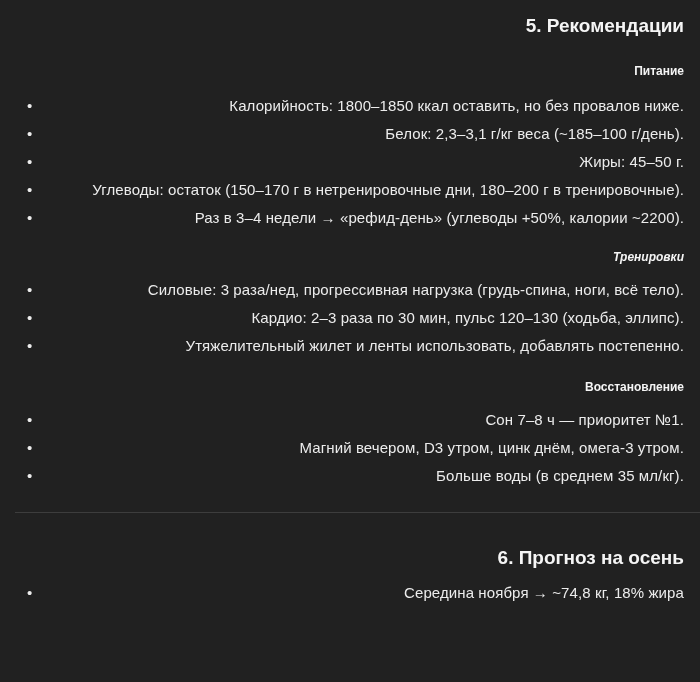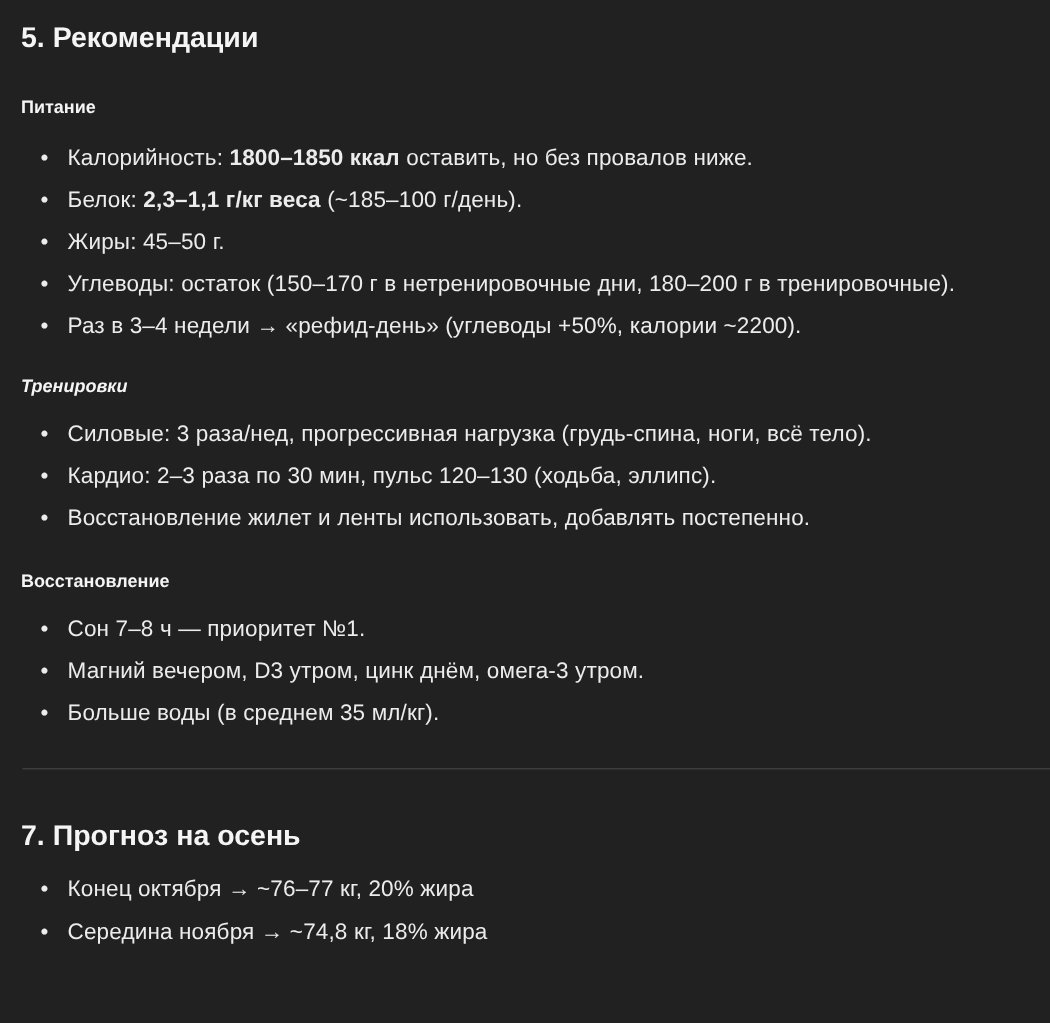--- a/index.html
+++ b/index.html
@@ -9,20 +9,21 @@
   body {
     width: 700px;
     height: 682px;
     background: #212121;
     color: #ececec;
     font-family: "Liberation Sans", "DejaVu Sans", sans-serif;
     overflow: hidden;
   }
   .doc {
     padding: 13px 16px 0 14px;
+    text-align: right;
   }
   .section-title {
     font-size: 19px;
     line-height: 26px;
     font-weight: 700;
     color: #f5f5f5;
     margin: 0;
   }
   .sub-title {
     font-size: 12px;
@@ -47,61 +48,60 @@
     line-height: 28px;
     letter-spacing: 0.1px;
   }
   ul.bullets li::before {
     content: "•";
     position: absolute;
     left: 13px;
     top: 0;
     color: #ececec;
   }
-  ul.bullets strong { font-weight: 700; }
+  ul.bullets strong { font-weight: 400; }
   hr.divider {
     border: 0;
     border-top: 1px solid #3d3d3d;
     margin: 22px -16px 0 1px;
   }
   .forecast-title { margin-top: 32px; }
   ul.bullets.forecast { margin-top: 7px; }
   ul.bullets.forecast li { line-height: 29px; }
 </style>
 </head>
 <body>
 
 <div class="doc">
 
   <h2 class="section-title">5. Рекомендации</h2>
 
   <h3 class="sub-title nutrition">Питание</h3>
   <ul class="bullets">
     <li><span>Калорийность: </span><strong>1800–1850 ккал</strong><span> оставить, но без провалов ниже.</span></li>
-    <li><span>Белок: </span><strong>2,3–1,1 г/кг веса</strong><span> (~185–100 г/день).</span></li>
+    <li><span>Белок: </span><strong>2,3–3,1 г/кг веса</strong><span> (~185–100 г/день).</span></li>
     <li><span>Жиры: 45–50 г.</span></li>
     <li><span>Углеводы: остаток (150–170 г в нетренировочные дни, 180–200 г в тренировочные).</span></li>
     <li><span>Раз в 3–4 недели → «рефид-день» (углеводы +50%, калории ~2200).</span></li>
   </ul>
 
   <h3 class="sub-title training">Тренировки</h3>
   <ul class="bullets tight">
     <li><span>Силовые: 3 раза/нед, прогрессивная нагрузка (грудь-спина, ноги, всё тело).</span></li>
     <li><span>Кардио: 2–3 раза по 30 мин, пульс 120–130 (ходьба, эллипс).</span></li>
-    <li><span>Восстановление жилет и ленты использовать, добавлять постепенно.</span></li>
+    <li><span>Утяжелительный жилет и ленты использовать, добавлять постепенно.</span></li>
   </ul>
 
   <h3 class="sub-title recovery">Восстановление</h3>
   <ul class="bullets tight">
     <li><span>Сон 7–8 ч — приоритет №1.</span></li>
     <li><span>Магний вечером, D3 утром, цинк днём, омега-3 утром.</span></li>
     <li><span>Больше воды (в среднем 35 мл/кг).</span></li>
   </ul>
 
   <hr class="divider">
 
-  <h2 class="section-title forecast-title">7. Прогноз на осень</h2>
+  <h2 class="section-title forecast-title">6. Прогноз на осень</h2>
   <ul class="bullets forecast">
-    <li><span>Конец октября → ~76–77 кг, 20% жира</span></li>
     <li><span>Середина ноября → ~74,8 кг, 18% жира</span></li>
   </ul>
 
 </div>
 
 </body></html>

